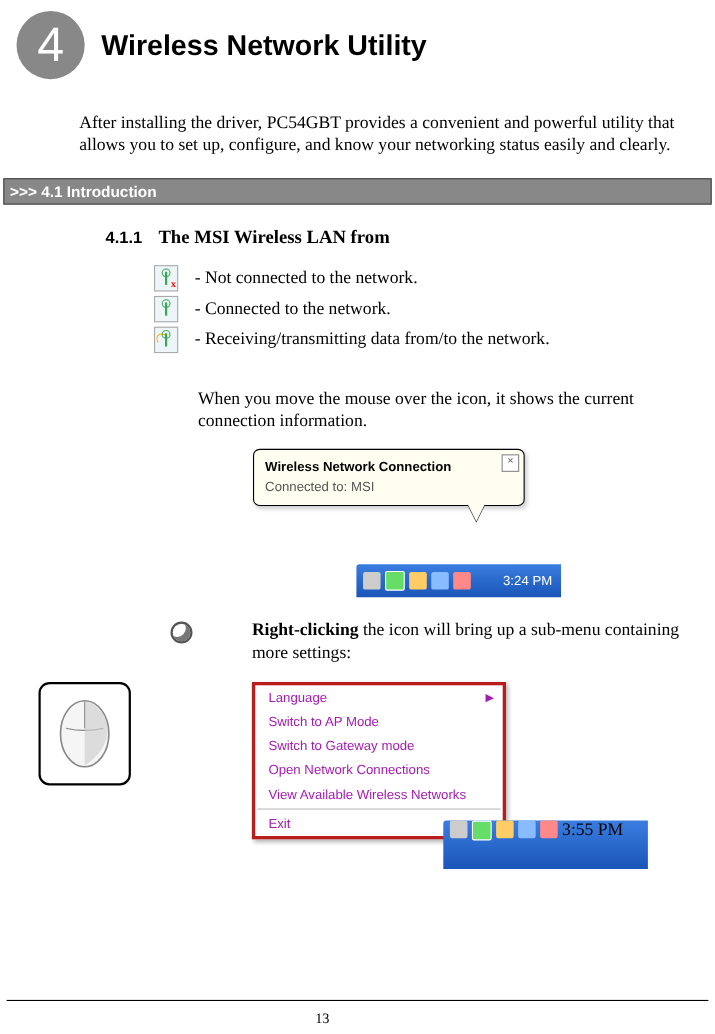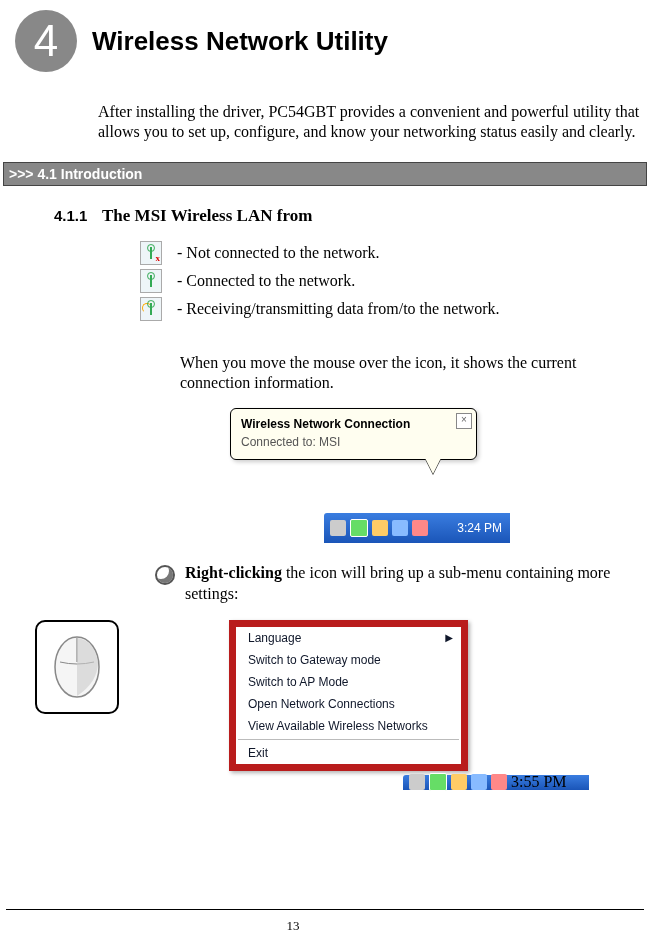--- a/index.html
+++ b/index.html
@@ -32,38 +32,38 @@
     font-size: 44px;
     font-weight: normal;
   }
   .chapter-title {
     font-family: Arial, sans-serif;
     font-size: 26px;
     font-weight: bold;
     color: #000;
   }
   .intro-para {
-    margin: 30px 0 20px 98px;
+    margin: 30px 0 20px 72px;
     padding-right: 4px;
     line-height: 1.25;
   }
   .section-header {
     background: #888;
     color: #fff;
     font-family: Arial, sans-serif;
     font-weight: bold;
     font-size: 14px;
     padding: 3px 5px;
     border: 1px solid #444;
     margin: 10px 3px 20px 3px;
   }
   .subsection-row {
     display: flex;
     align-items: baseline;
-    margin: 0 0 15px 54px;
+    margin: 0 0 15px 96px;
   }
   .subsection-num {
     font-family: Arial, sans-serif;
     font-weight: bold;
     font-size: 15px;
     width: 48px;
   }
   .subsection-title {
     font-weight: bold;
     font-size: 17px;
@@ -204,20 +204,21 @@
   .tb-icon.b{background:#ccc;}
   .tb-icon.c{background:#fc6;}
   .tb-icon.d{background:#8bf;}
   .tb-icon.e{background:#f88;}
   .tb-icon.f{background:#6d6;border:1px solid #fff;}
 
   .note-row {
     display:flex;
     align-items:flex-start;
     margin: 20px 4px 15px 155px;
+    gap: 44px;
   }
   .note-icon {
     width:16px;
     height:16px;
     border-radius:50%;
     background:#fff;
     border:2px solid #555;
     margin-right:10px;
     box-shadow: inset -4px -4px 0 #777;
     flex-shrink:0;
@@ -245,25 +246,25 @@
     width:55px;
     height:70px;
   }
   .context-figure {
     position: relative;
     height: 170px;
     width: 360px;
   }
   .context-menu {
     background:#fff;
-    border:7px solid #b91c1c;
+    border:3px solid #b91c1c;
     box-shadow: 2px 2px 4px rgba(0,0,0,.3);
     font-family: Tahoma, sans-serif;
     font-size:12px;
-    color:#0f172a;
+    color:#a21caf;
     width:225px;
     position:absolute;
     top:0;
     left:0;
   }
   .context-menu .item {
     padding:4px 18px 4px 12px;
     position:relative;
   }
   .context-menu .sep {
@@ -274,24 +275,24 @@
     position:absolute;
     right:8px;
     top:5px;
     font-size:10px;
   }
   .taskbar2 {
     position:absolute;
     bottom:0;
     right:0;
     background: linear-gradient(#3a7de0,#1a55b8);
-    height:15px;
+    height:44px;
     width:180px;
     display:flex;
-    align-items:center;
+    align-items:flex-start;
     padding-left:6px;
     gap:4px;
     border-top-left-radius:3px;
   }
   .page-footer {
     position:absolute;
     bottom:6px;
     left:0;
     width:586px;
     text-align:center;
@@ -381,22 +382,22 @@
       <path d="M27 6 Q44 8 48 30 Q48 50 27 64 L27 30 Z" fill="#ccc" opacity="0.6"></path>
     </svg>
   </div>
 
   <div class="context-figure">
     <div class="context-menu">
       <div class="item">
         <span>Language</span>
         <span class="submenu-arrow">▶</span>
       </div>
+      <div class="item">Switch to AP Mode</div>
       <div class="item">Switch to Gateway mode</div>
-      <div class="item">Switch to AP Mode</div>
       <div class="item">Open Network Connections</div>
       <div class="item">View Available Wireless Networks</div>
       <div class="sep"></div>
       <div class="item">Exit</div>
     </div>
     <div class="taskbar2">
       <div class="tb-icon b"></div>
       <div class="tb-icon f"></div>
       <div class="tb-icon c"></div>
       <div class="tb-icon d"></div>

